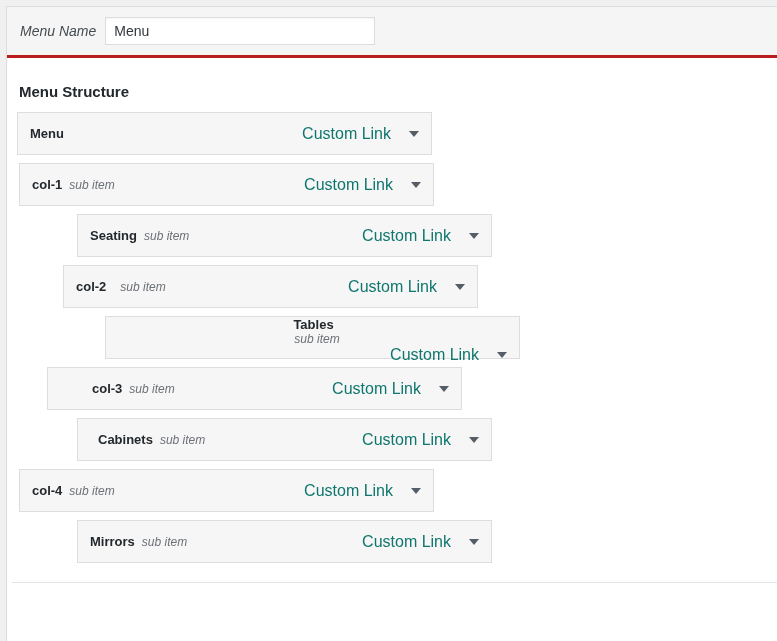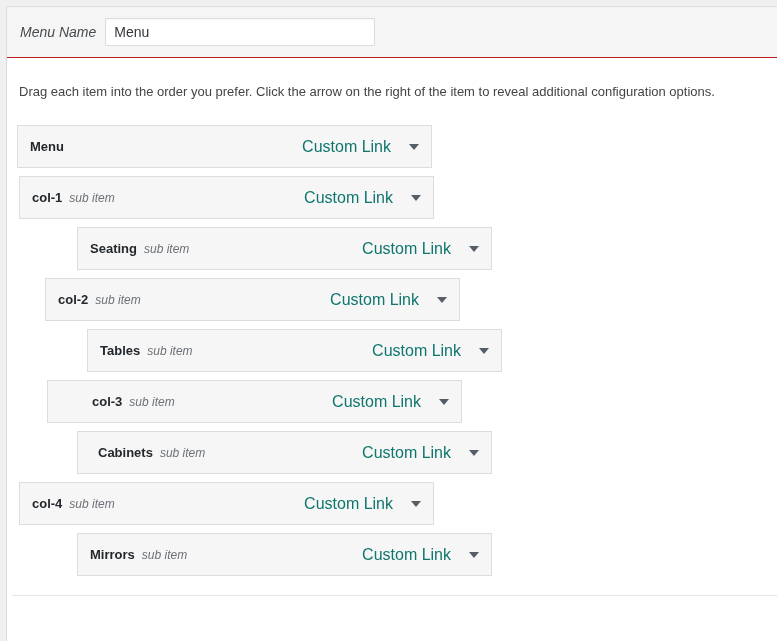--- a/index.html
+++ b/index.html
@@ -12,21 +12,21 @@
   .panel {
     margin: 6px 0 0 6px;
     background: #fff;
     border: 1px solid #dcdcde;
     border-right: none;
     min-height: 700px;
     box-sizing: border-box;
   }
   .panel-header {
     background: #f5f5f5;
-    border-bottom: 1px solid #b91c1c;
+    border-bottom: 3px solid #b91c1c;
     height: 51px;
     display: flex; align-items: center;
     padding-left: 13px;
     box-sizing: border-box;
   }
   .menu-name-label {
     font-style: italic;
     font-size: 14px;
     color: #464b50;
     margin-right: 9px;
@@ -86,21 +86,21 @@
 <body>
 
 <div class="panel">
 
   <div class="panel-header">
     <span class="menu-name-label">Menu Name</span>
     <input class="menu-name-input" type="text" value="Menu" style="">
   </div>
 
   <div class="panel-body">
-    <p class="structure-desc">Drag each item into the order you prefer. Click the arrow on the right of the item to reveal additional configuration options.</p>
+    <h3 class="structure-title">Menu Structure</h3>
 
     <div id="menu-list">
   <div class="menu-item" style="margin-left: -2px;">
     <span class="item-title">Menu</span>
 
     <span class="item-right">
       <span class="item-type">Custom Link</span>
       <button class="item-arrow-btn">
         <span class="arrow"></span>
       </button>
@@ -122,32 +122,32 @@
     <span class="item-title">Seating</span>
     <span class="item-sub">sub item</span>
     <span class="item-right">
       <span class="item-type">Custom Link</span>
       <button class="item-arrow-btn">
         <span class="arrow"></span>
       </button>
     </span>
   </div>
 
-  <div class="menu-item" style="margin-left: 26px;">
+  <div class="menu-item" style="margin-left: 44px; gap: 7px;">
     <span class="item-title">col-2</span>
     <span class="item-sub">sub item</span>
     <span class="item-right">
       <span class="item-type">Custom Link</span>
       <button class="item-arrow-btn">
         <span class="arrow"></span>
       </button>
     </span>
   </div>
 
-  <div class="menu-item" style="margin-left: 68px;">
+  <div class="menu-item" style="margin-left: 86px; flex-direction: column;">
     <span class="item-title">Tables</span>
     <span class="item-sub">sub item</span>
     <span class="item-right">
       <span class="item-type">Custom Link</span>
       <button class="item-arrow-btn">
         <span class="arrow"></span>
       </button>
     </span>
   </div>
 

